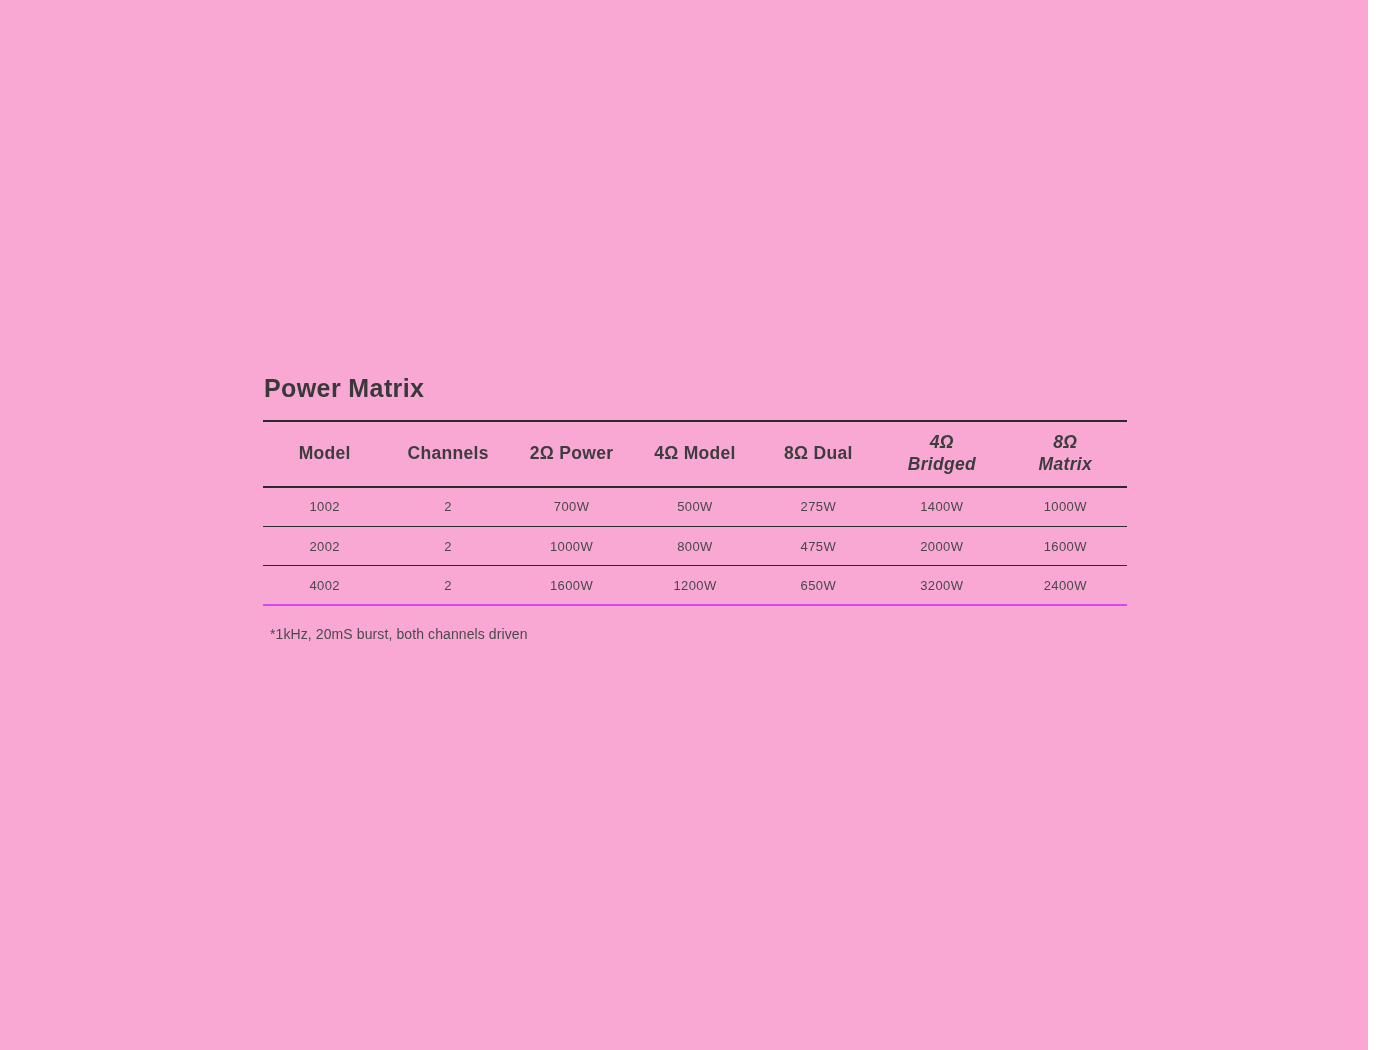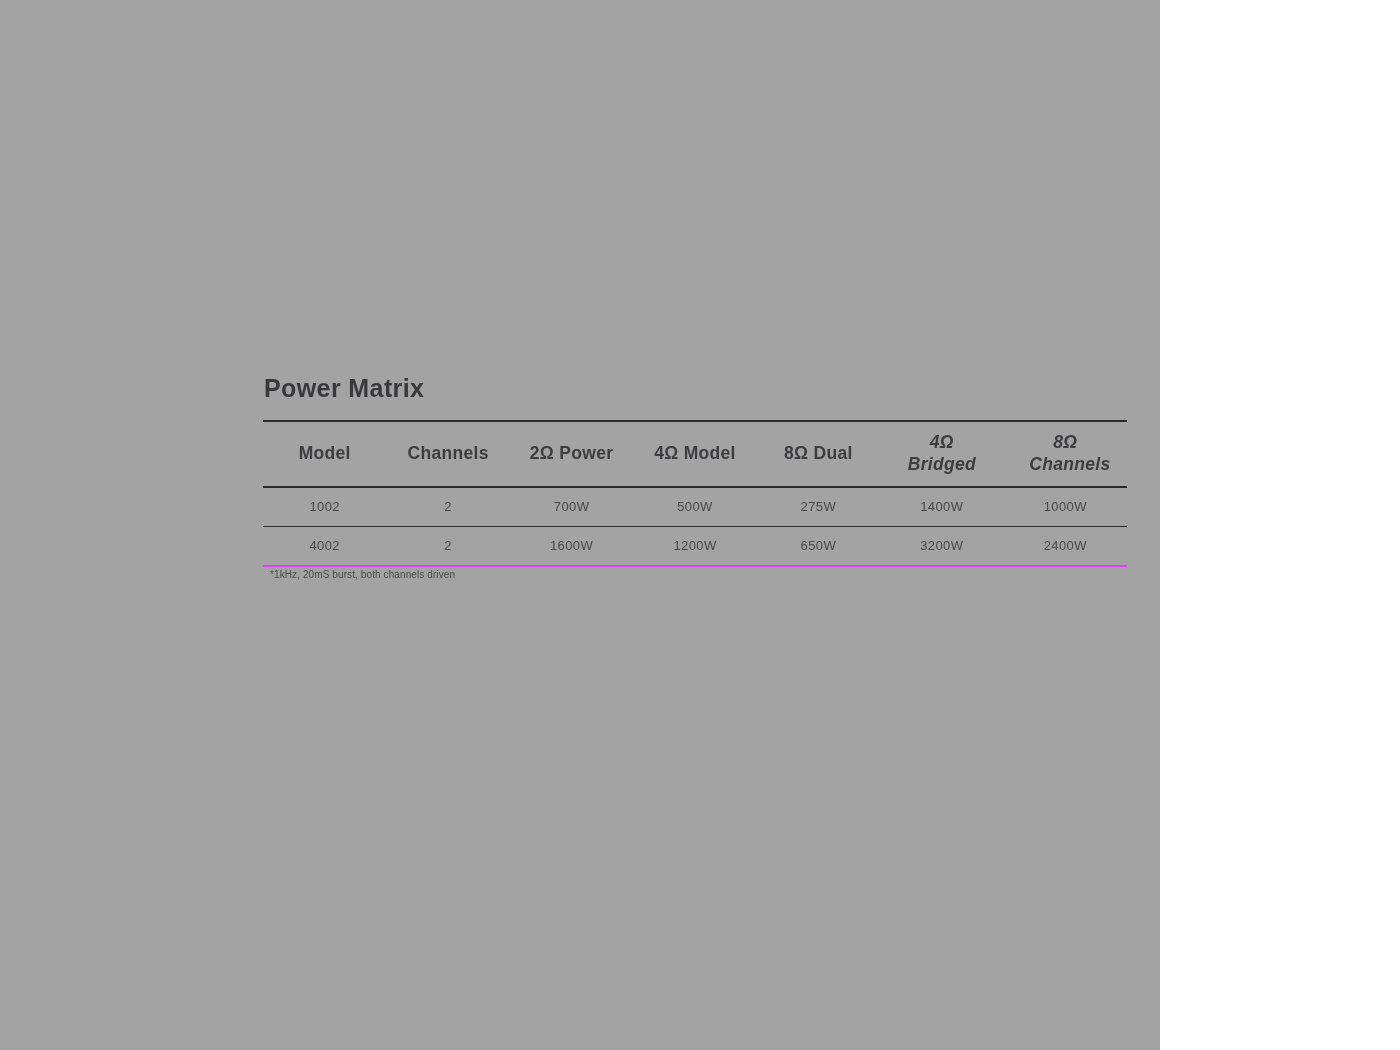--- a/index.html
+++ b/index.html
@@ -5,23 +5,23 @@
   * { margin: 0; padding: 0; box-sizing: border-box; }
   html, body {
     width: 1400px;
     height: 1050px;
     background: #ffffff;
     font-family: "Liberation Sans", "DejaVu Sans", sans-serif;
     overflow: hidden;
   }
   .canvas {
     position: relative;
-    width: 1160px;
+    width: 1368px;
     height: 1050px;
-    background: #a3a3a3;
+    background: #f9a8d4;
   }
   .sheet {
     position: absolute;
     left: 263px;
     top: 374px;
     width: 864px;
   }
   .title {
     font-size: 25px;
     font-weight: 600;
@@ -62,22 +62,22 @@
     font-weight: 400;
     letter-spacing: 0.4px;
     color: #48484a;
     text-align: center;
     vertical-align: middle;
   }
   tbody tr + tr td {
     border-top: 1.5px solid #2b2b2e;
   }
   .footnote {
-    margin: 2px 0 0 7px;
-    font-size: 10px;
+    margin: 20px 0 0 7px;
+    font-size: 14px;
     letter-spacing: 0.1px;
     color: #4a4a4c;
   }
 </style>
 </head>
 <body>
 
 <div class="canvas">
   <div class="sheet">
 
@@ -94,32 +94,41 @@
           <col>
       </colgroup>
       <thead>
         <tr>
           <th><span class="th-inner">Model</span></th>
           <th><span class="th-inner">Channels</span></th>
           <th><span class="th-inner">2Ω Power</span></th>
           <th><span class="th-inner">4Ω Model</span></th>
           <th><span class="th-inner">8Ω Dual</span></th>
           <th class="wrap"><span class="th-inner">4Ω Bridged</span></th>
-          <th class="wrap"><span class="th-inner">8Ω Channels</span></th>
+          <th class="wrap"><span class="th-inner">8Ω Matrix</span></th>
         </tr>
       </thead>
       <tbody>
         <tr>
           <td>1002</td>
           <td>2</td>
           <td>700W</td>
           <td>500W</td>
           <td>275W</td>
           <td>1400W</td>
           <td>1000W</td>
+        </tr>
+        <tr>
+          <td>2002</td>
+          <td>2</td>
+          <td>1000W</td>
+          <td>800W</td>
+          <td>475W</td>
+          <td>2000W</td>
+          <td>1600W</td>
         </tr>
         <tr>
           <td>4002</td>
           <td>2</td>
           <td>1600W</td>
           <td>1200W</td>
           <td>650W</td>
           <td>3200W</td>
           <td>2400W</td>
         </tr>

